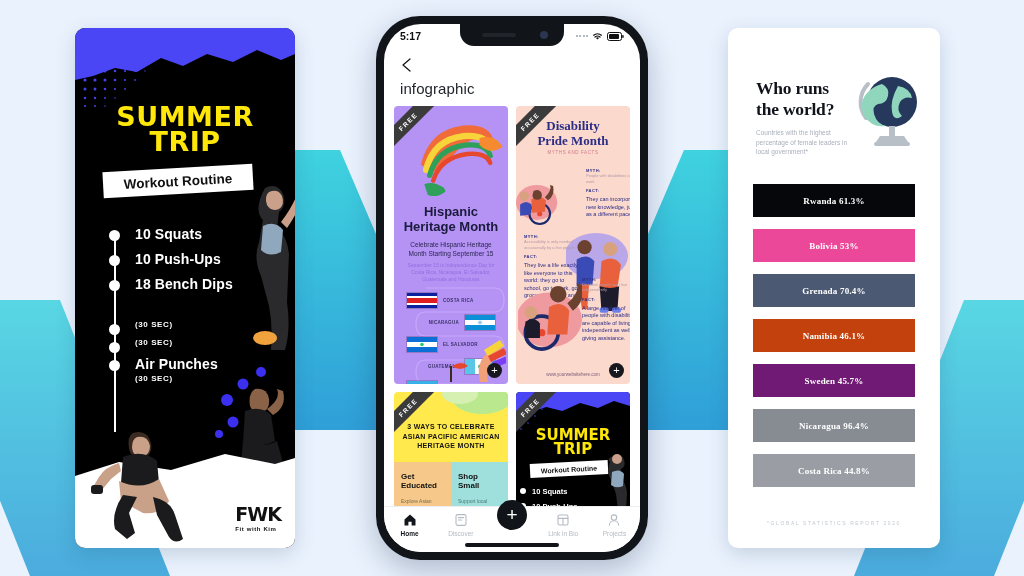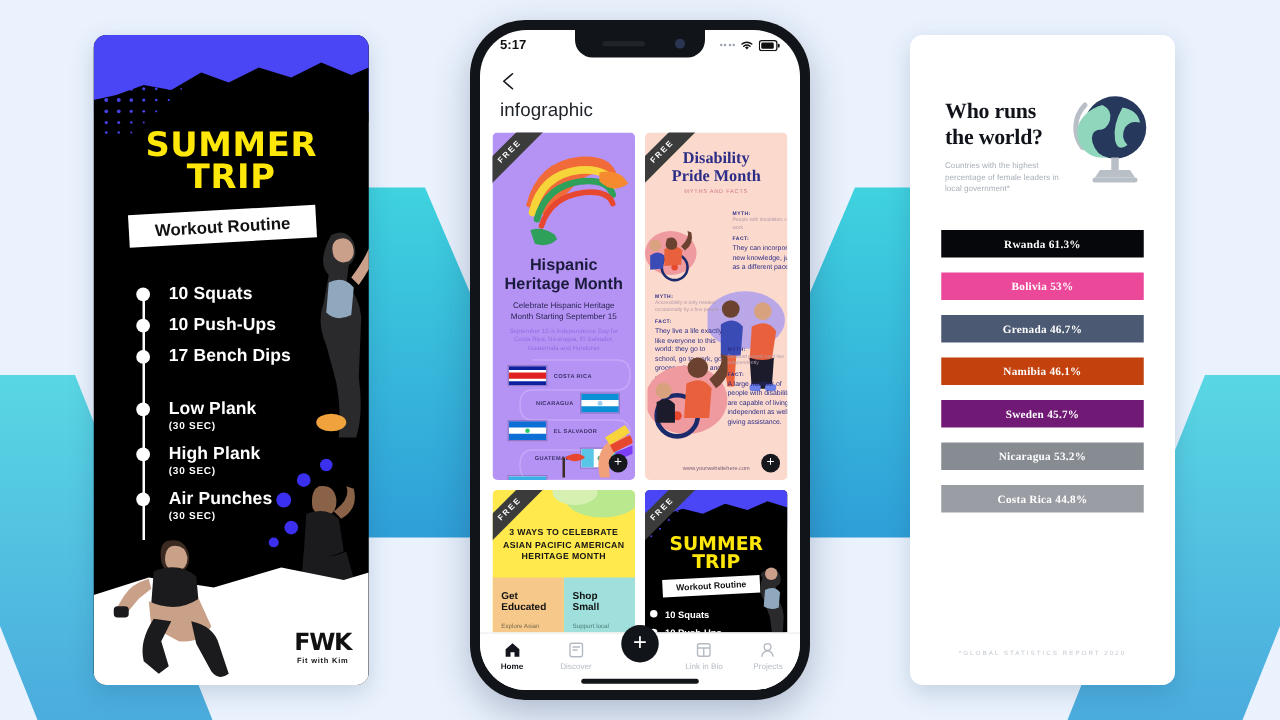--- a/index.html
+++ b/index.html
@@ -48,21 +48,21 @@
   .pl-item .t{color:#fff;font-weight:bold;font-size:14px;line-height:16px;letter-spacing:.1px;}
   .pl-item .s{color:#fff;font-weight:bold;font-size:8px;letter-spacing:.6px;margin-top:2px;}
   .pl-gap{height:17px;}
   .pl-snow{
     position:absolute;left:0;bottom:0;width:100%;height:112px;
   }
   .pl-person-a{position:absolute;right:-4px;top:150px;width:64px;height:175px;}
   .pl-person-b{position:absolute;right:4px;bottom:60px;width:70px;height:105px;}
   .pl-person-c{position:absolute;left:14px;bottom:6px;width:110px;height:115px;}
   .pl-bluedots{position:absolute;right:26px;bottom:110px;width:56px;height:72px;}
-  .pl-logo{position:absolute;right:14px;bottom:16px;text-align:center;margin-top:12px;}
+  .pl-logo{position:absolute;right:14px;bottom:16px;text-align:left;margin-top:12px;}
   .pl-logo .mark{font-weight:bold;font-size:19px;color:#111;letter-spacing:-1px;font-family:"DejaVu Sans",sans-serif;}
   .pl-logo .sub{font-weight:bold;font-size:6px;color:#111;letter-spacing:.6px;margin-top:1px;}
 
   
   .phone{
     position:absolute;left:376px;top:16px;width:272px;height:544px;
     background:#111418;border-radius:44px;
     box-shadow:0 10px 30px rgba(20,40,80,.28);
     padding:8px;box-sizing:border-box;
   }
@@ -188,21 +188,21 @@
     font-family:"Liberation Serif",serif;font-weight:bold;color:#10131a;
     font-size:17.5px;line-height:21px;letter-spacing:-.2px;
   }
   .pr-sub{
     position:absolute;left:28px;top:100px;width:96px;
     color:#a9b0ba;font-size:6.5px;line-height:9.5px;
   }
   .globe{position:absolute;right:18px;top:40px;width:74px;height:82px;}
   .bars{position:absolute;left:25px;right:25px;top:156px;}
   .bar{
-    height:22px;margin-bottom:12px;display:flex;align-items:center;justify-content:center;
+    height:33px;margin-bottom:12px;display:flex;align-items:center;justify-content:center;
     color:#fff;font-family:"Liberation Serif",serif;font-weight:bold;font-size:9px;letter-spacing:.2px;
   }
   .pr-foot{
     position:absolute;left:0;bottom:22px;width:100%;text-align:center;
     color:#c2c8d0;font-size:5px;letter-spacing:1.6px;
   }
 </style>
 </head>
 <body>
 
@@ -303,31 +303,29 @@
       <div class="pl-item">
         <span class="dot"></span>
         <div class="t">10 Squats</div>
       </div>
       <div class="pl-item">
         <span class="dot"></span>
         <div class="t">10 Push-Ups</div>
       </div>
       <div class="pl-item">
         <span class="dot"></span>
-        <div class="t">17 Bench Dips</div>
+        <div class="t">18 Bench Dips</div>
       </div>
       <div class="pl-gap"></div>
       <div class="pl-item">
         <span class="dot"></span>
-        <div class="t">Low Plank</div>
         <div class="s">(30 SEC)</div>
       </div>
       <div class="pl-item">
         <span class="dot"></span>
-        <div class="t">High Plank</div>
         <div class="s">(30 SEC)</div>
       </div>
       <div class="pl-item">
         <span class="dot"></span>
         <div class="t">Air Punches</div>
         <div class="s">(30 SEC)</div>
       </div>
     </div>
 
     <svg class="pl-person-b" viewBox="0 0 70 105">
@@ -669,23 +667,23 @@
       <path d="M34,16 q8,4 6,12 q-2,8 -10,8 q-6,2 -4,10 q3,10 12,12 q-14,2 -22,-10 q-6,-14 4,-24 q6,-6 14,-8z" fill="#8fd6bd"></path>
       <path d="M50,18 q12,2 14,12 q-8,-2 -12,4 q-4,8 2,14 q-8,6 -10,-4 q-2,-12 6,-26z" fill="#8fd6bd"></path>
       <rect x="41" y="58" width="6" height="12" fill="#b9bfc7"></rect>
       <path d="M28,74 h32 l-4,-6 h-24z" fill="#b9bfc7"></path>
       <rect x="26" y="74" width="36" height="4" rx="2" fill="#b9bfc7"></rect>
     </svg>
 
     <div class="bars">
       <div class="bar" style="background:#05070a">Rwanda 61.3%</div>
       <div class="bar" style="background:#ec4899">Bolivia 53%</div>
-      <div class="bar" style="background:#4b5973">Grenada 46.7%</div>
+      <div class="bar" style="background:#4b5973">Grenada 70.4%</div>
       <div class="bar" style="background:#c2410c">Namibia 46.1%</div>
       <div class="bar" style="background:#701a75">Sweden 45.7%</div>
-      <div class="bar" style="background:#878c93">Nicaragua 53.2%</div>
+      <div class="bar" style="background:#878c93">Nicaragua 96.4%</div>
       <div class="bar" style="background:#9a9ea4">Costa Rica 44.8%</div>
     </div>
 
     <div class="pr-foot">*GLOBAL STATISTICS REPORT 2020</div>
   </div>
 
 </div>
 
 </body></html>

